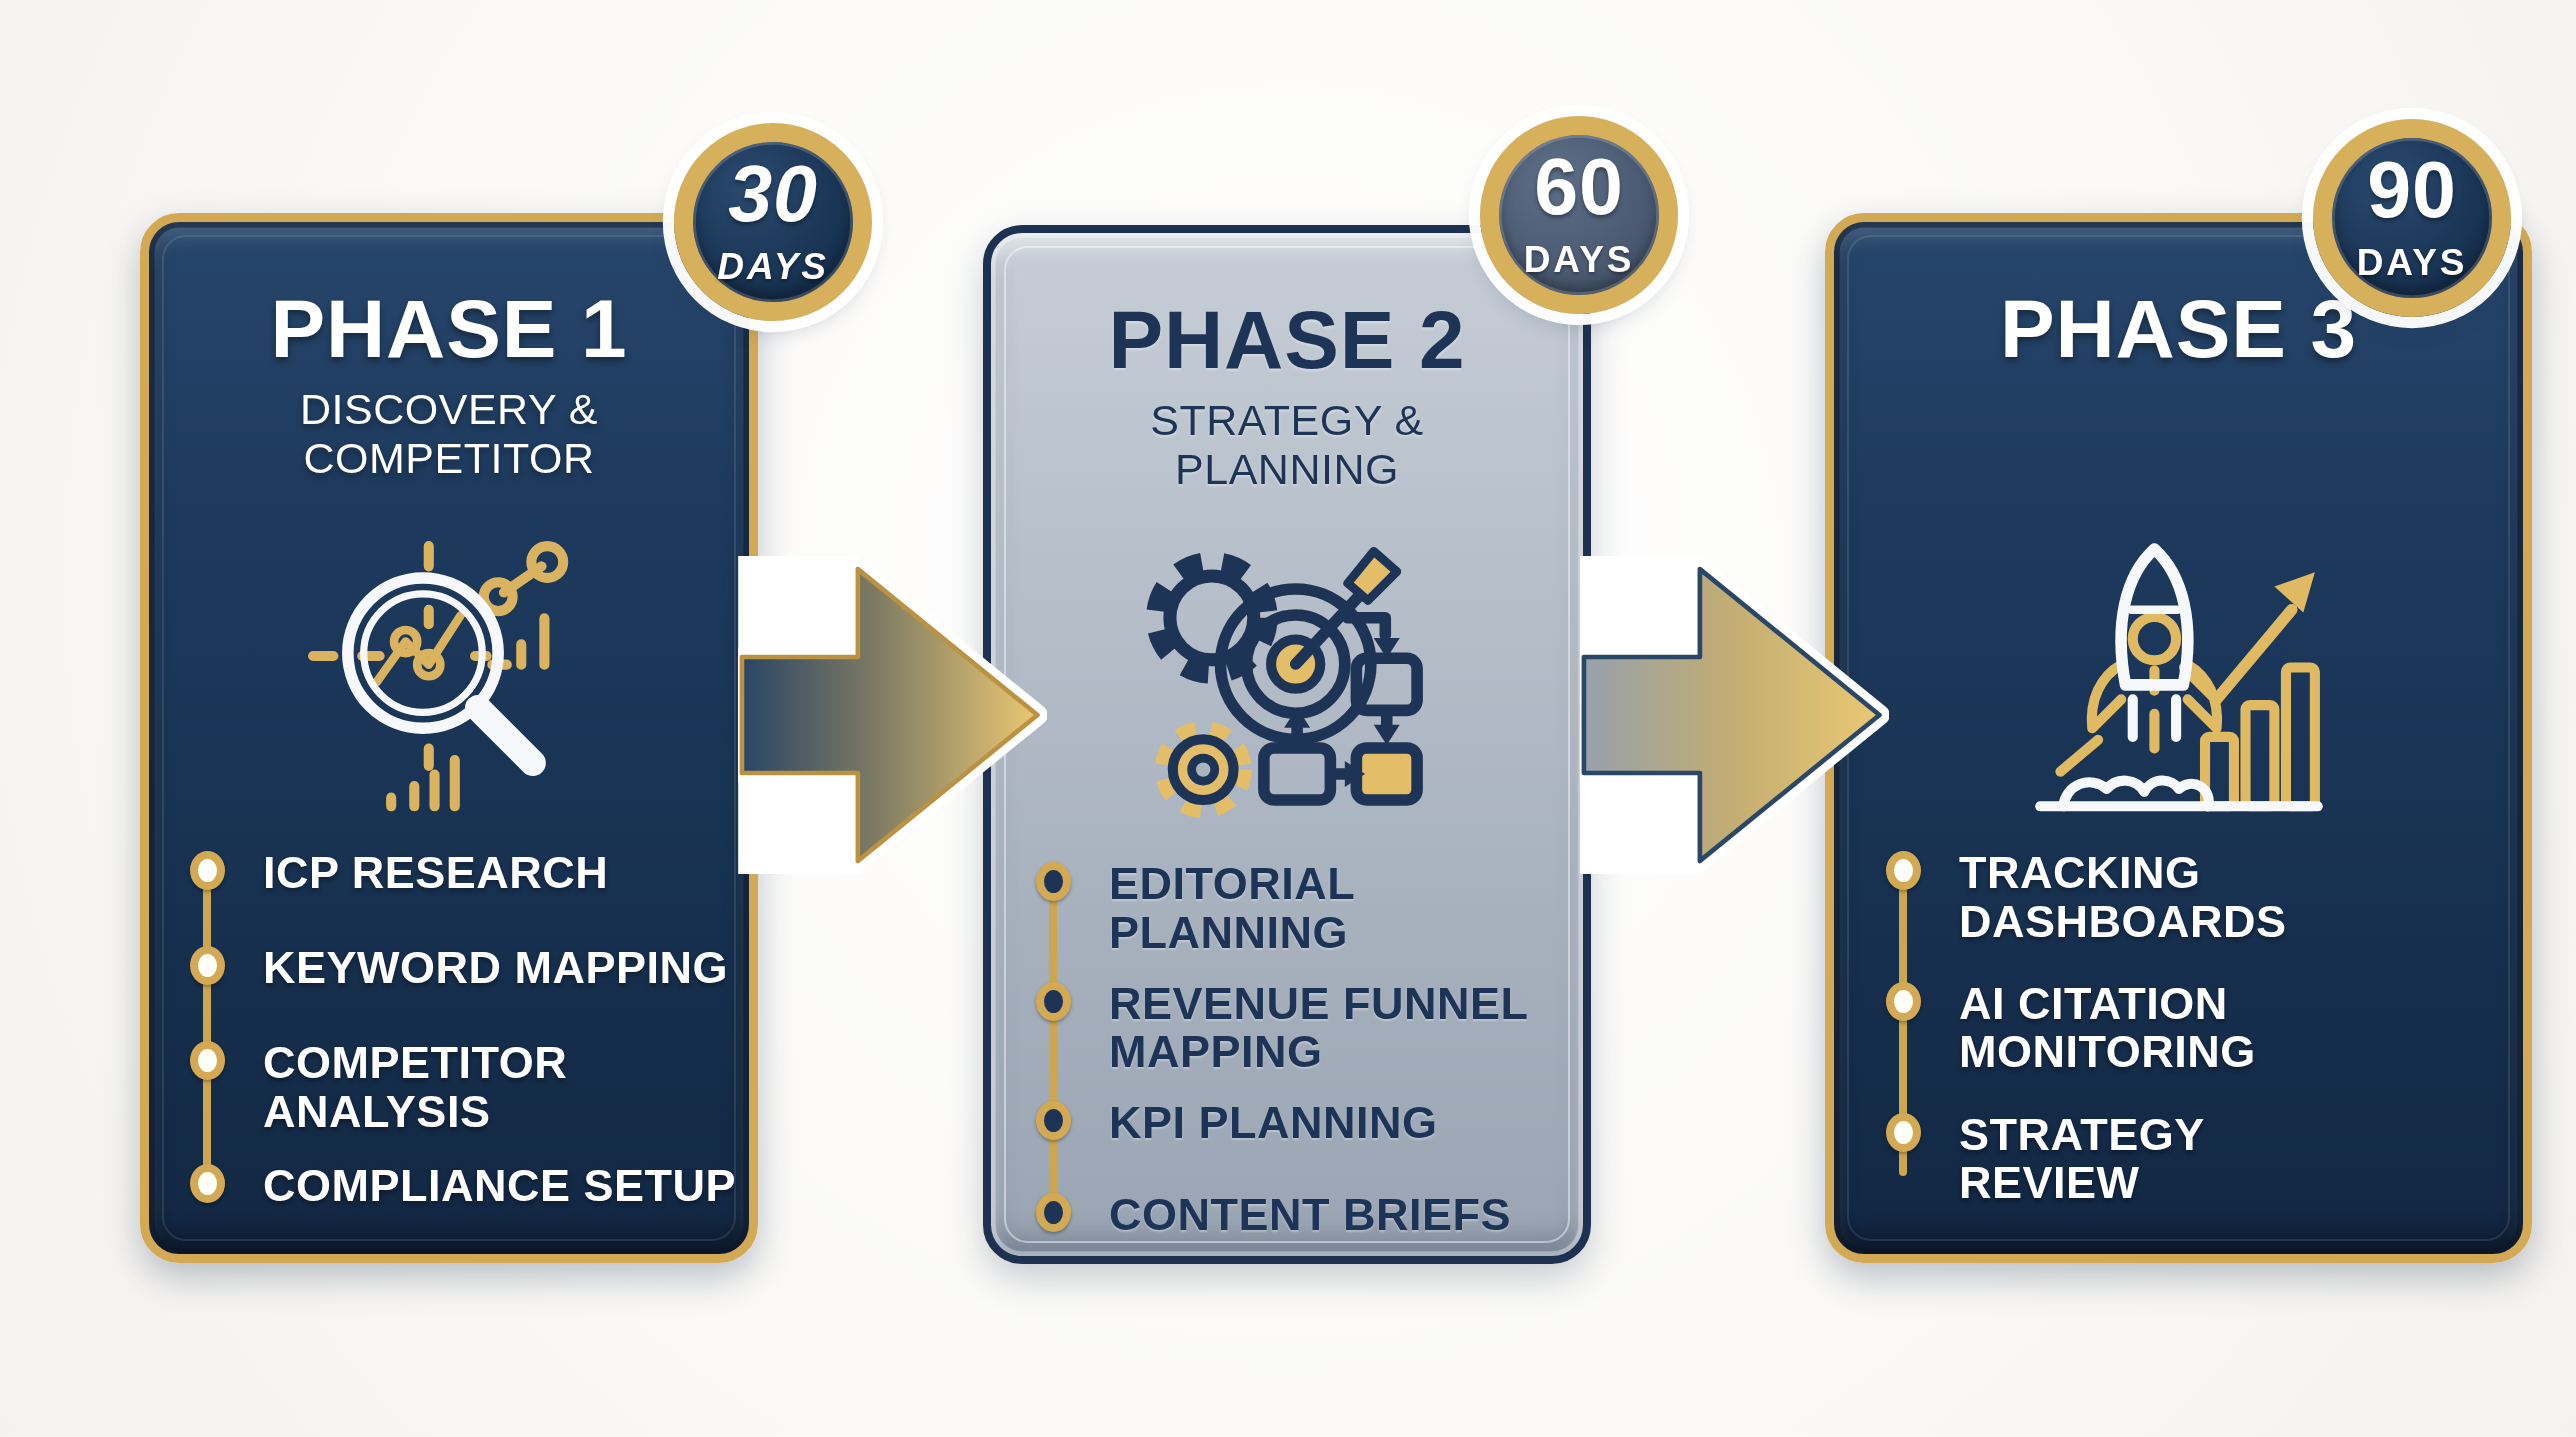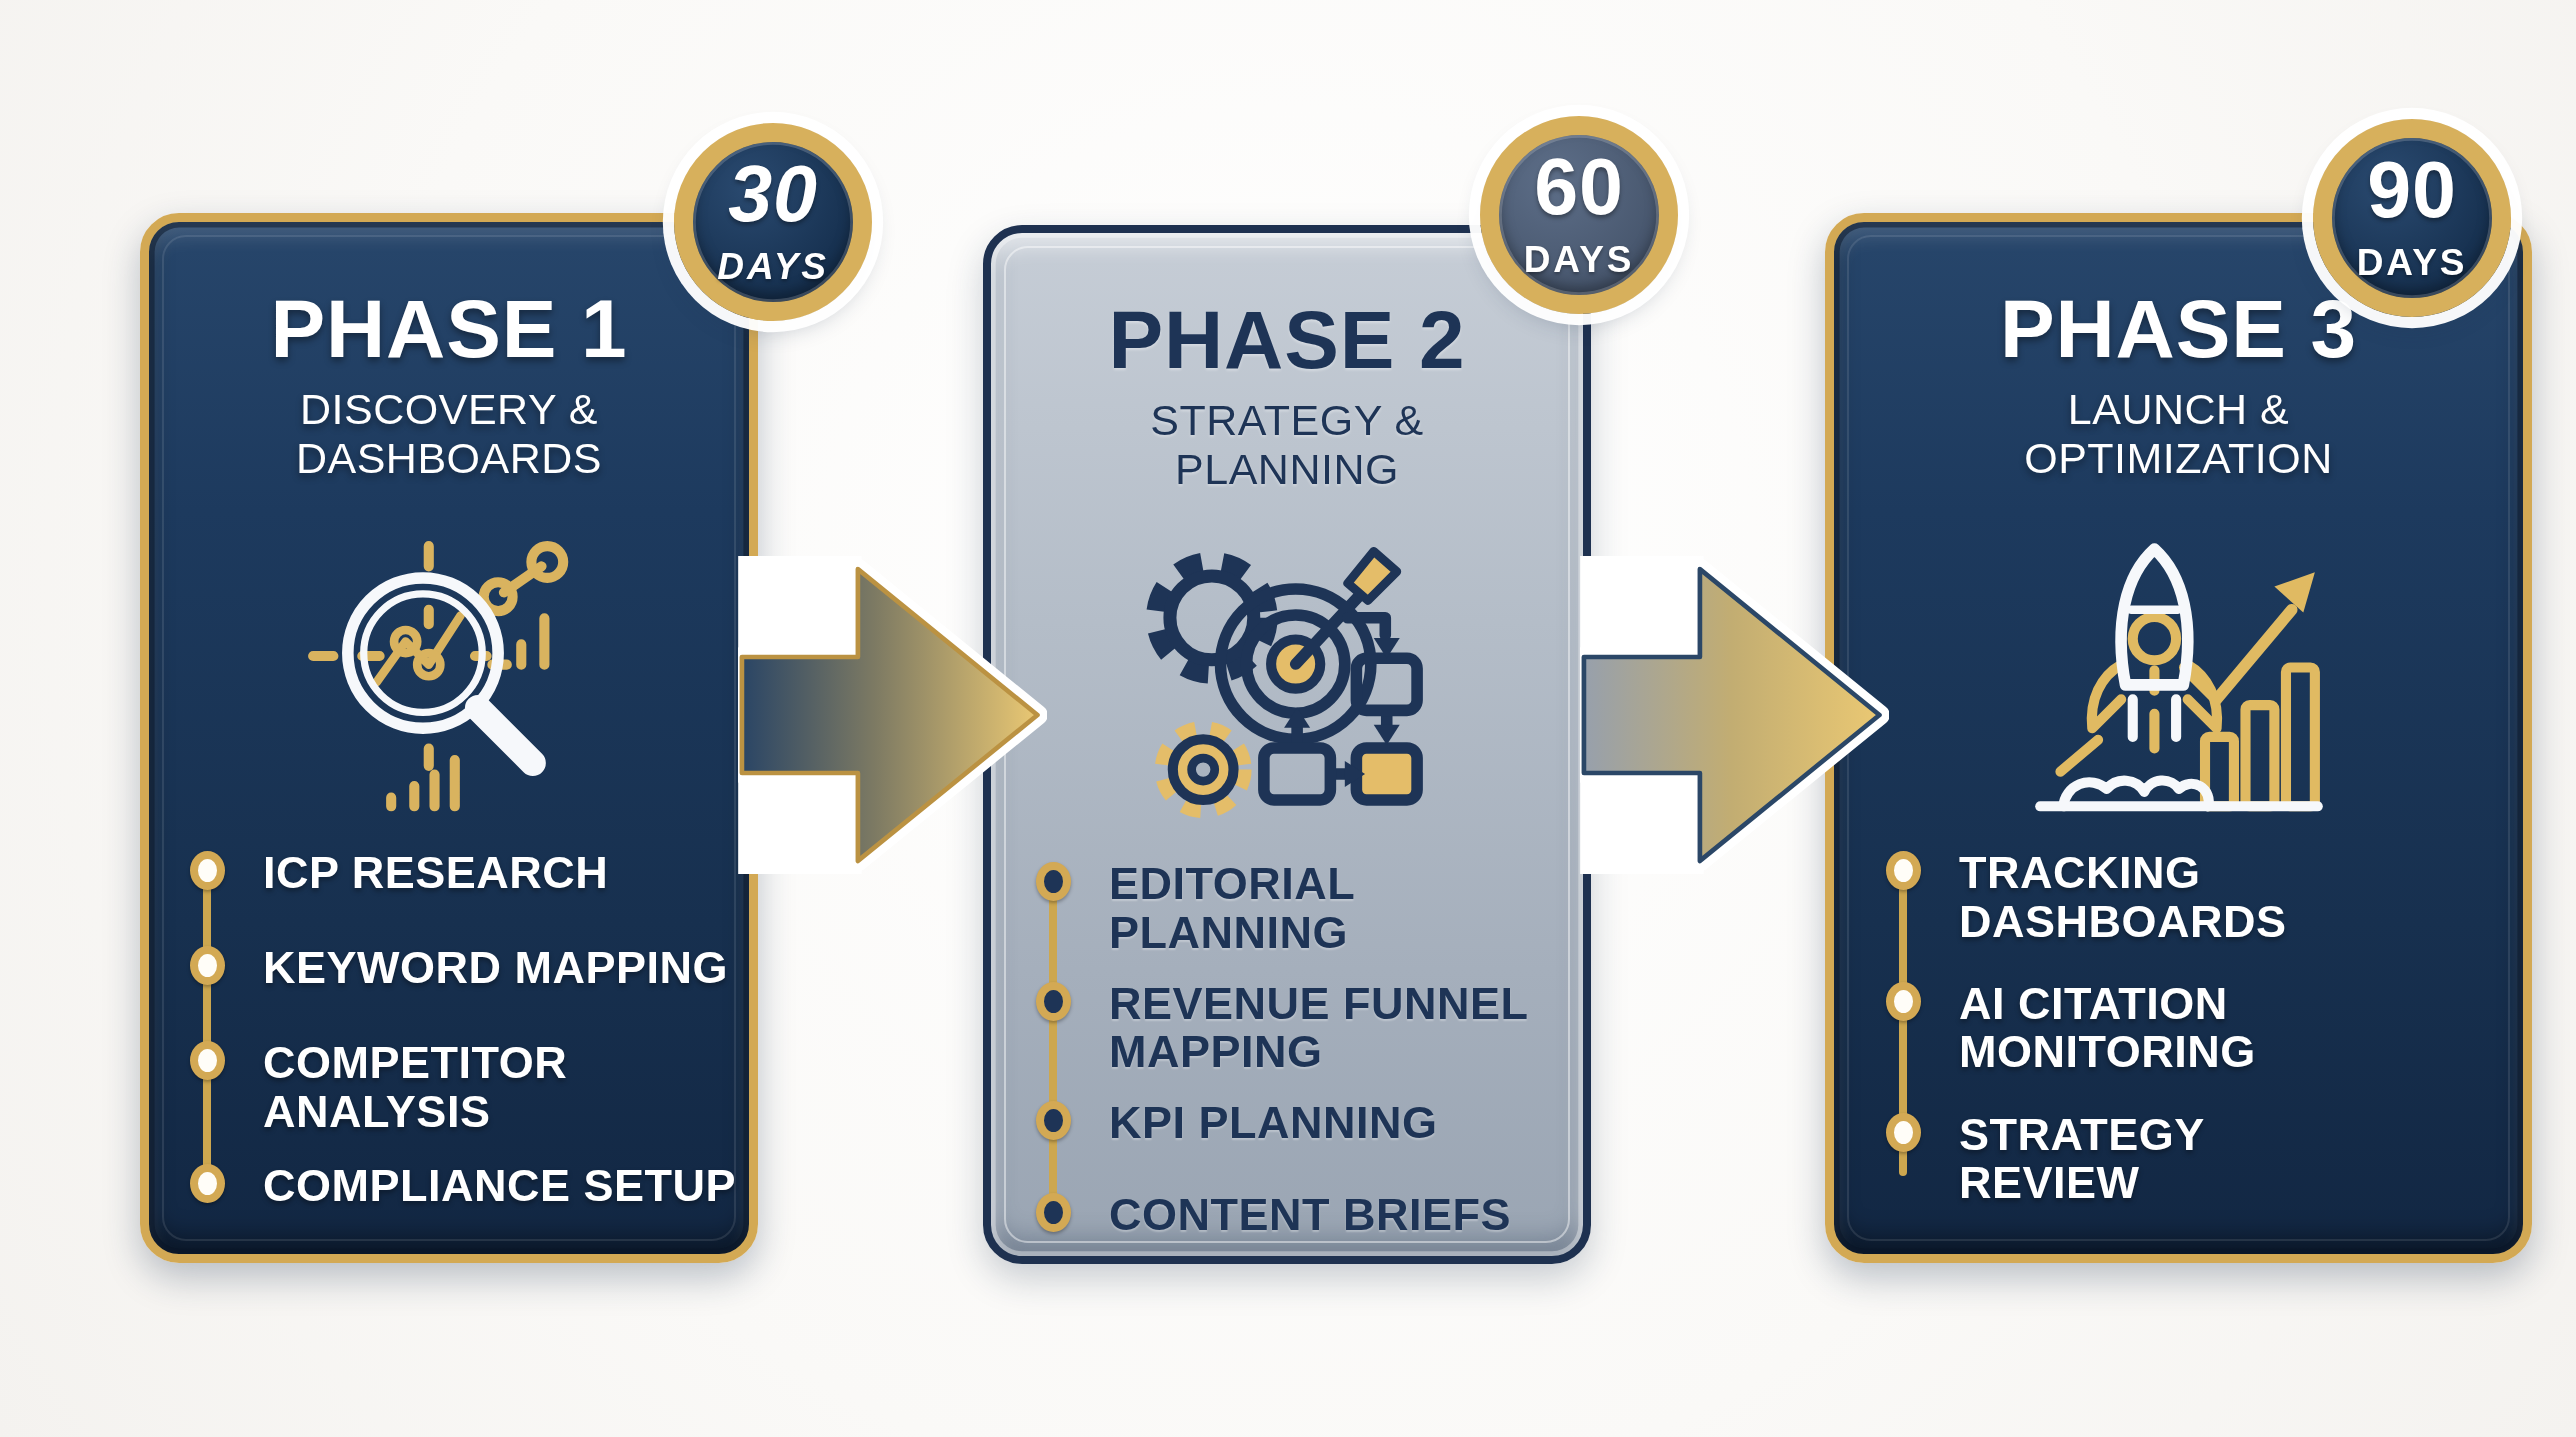--- a/index.html
+++ b/index.html
@@ -87,21 +87,21 @@
 </head>
 <body>
 
 <div class="stage">
 
   <div id="panel-1" class="panel navy">
     <div class="panel-inner">
       <div class="title">PHASE 1</div>
       <div class="subtitle">
         <div>DISCOVERY &amp;</div>
-        <div>DASHBOARDS</div>
+        <div>COMPETITOR</div>
       </div>
       <div class="icon-wrap">
         <svg viewBox="0 0 220 220" fill="none">
           <g stroke="#d9b35f" stroke-width="7" stroke-linecap="round">
             <path d="M96 16v14M16 92h14M96 156v12M96 60v10M50 92h12M128 92h8"></path>
             <path d="M148 48l26-18"></path>
             <path d="M140 98h10M160 98V84M176 98V66"></path>
             <path d="M70 196v-6M86 196v-14M100 196v-22M114 196v-32"></path>
           </g>
           <circle cx="144" cy="51" r="10" stroke="#d9b35f" stroke-width="7"></circle>
@@ -188,24 +188,20 @@
           <span class="dot"></span>
           <span class="label">CONTENT BRIEFS</span>
         </div>
       </div>
     </div>
   </div>
 
   <div id="panel-3" class="panel navy">
     <div class="panel-inner">
       <div class="title">PHASE 3</div>
-      <div class="subtitle">
-        <div>LAUNCH &amp;</div>
-        <div>OPTIMIZATION</div>
-      </div>
       <div class="icon-wrap">
         <svg viewBox="0 0 220 220" fill="none">
           <g stroke="#e0ba62" stroke-width="7" stroke-linecap="round" stroke-linejoin="round">
             <path d="M70 98c-14 8-22 24-20 44l20-20"></path>
             <path d="M116 98c14 8 22 24 20 44l-20-20"></path>
             <path d="M93 102v14M93 132v24"></path>
             <path d="M28 172l26-22"></path>
             <rect x="128" y="148" width="20" height="48" rx="3"></rect>
             <rect x="156" y="126" width="20" height="70" rx="3"></rect>
             <rect x="184" y="100" width="20" height="96" rx="3"></rect>

